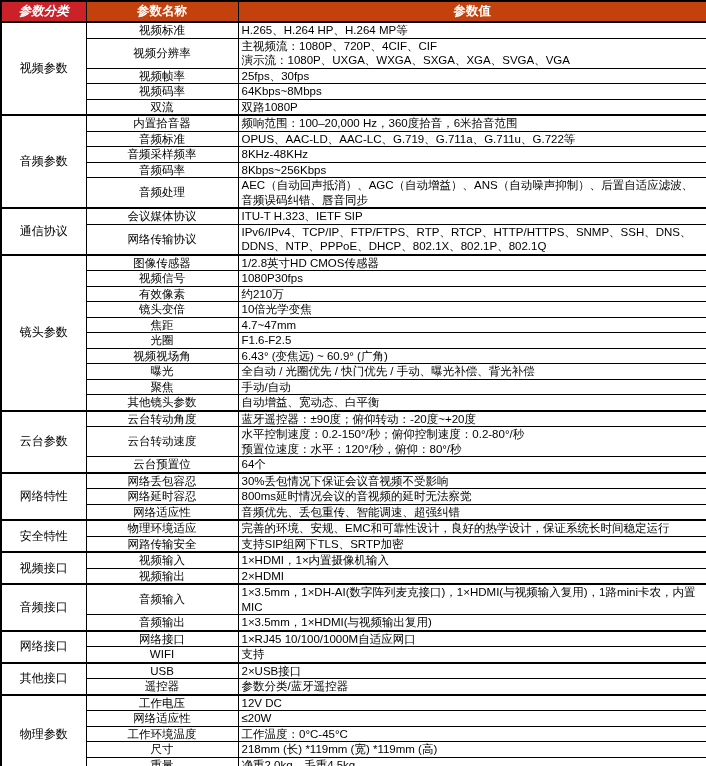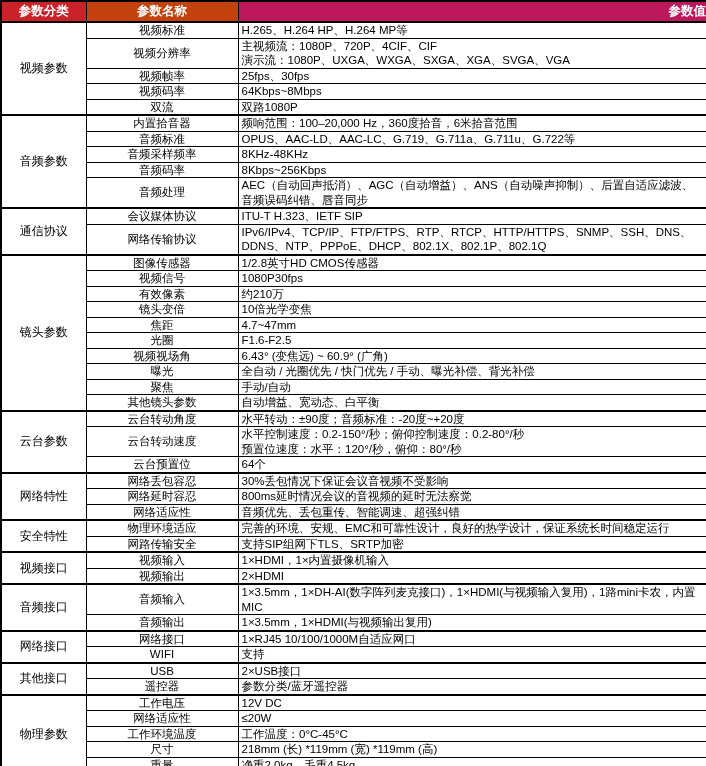--- a/index.html
+++ b/index.html
@@ -65,23 +65,23 @@
 <body>
 
 <table class="spec">
   <colgroup>
     <col class="c1">
     <col class="c2">
     <col class="c3">
   </colgroup>
   <thead>
     <tr>
-      <th class="hdr" style="background: rgb(203, 33, 41); color: rgb(255, 255, 255);">参数分类</th>
+      <th class="hdr" style="background: rgb(203, 33, 41); color: rgb(255, 255, 255); font-style: italic;">参数分类</th>
       <th class="hdr" style="background: #c2410c; color: rgb(255, 255, 255);">参数名称</th>
-      <th class="hdr" style="background: #be185d; color: rgb(255, 255, 255); text-align: right;">参数值</th>
+      <th class="hdr" style="background: #c2410c; color: rgb(255, 255, 255);">参数值</th>
     </tr>
   </thead>
   <tbody>
       <tr class="group-start">
         <td class="cat" rowspan="5">视频参数</td>
         <td class="pname">视频标准</td>
         <td class="pvalue">H.265、H.264 HP、H.264 MP等</td>
       </tr>
       <tr>
         <td class="pname">视频分辨率</td>
@@ -167,21 +167,21 @@
         <td class="pname">聚焦</td>
         <td class="pvalue">手动/自动</td>
       </tr>
       <tr>
         <td class="pname">其他镜头参数</td>
         <td class="pvalue">自动增益、宽动态、白平衡</td>
       </tr>
       <tr class="group-start">
         <td class="cat" rowspan="3">云台参数</td>
         <td class="pname">云台转动角度</td>
-        <td class="pvalue">水平转动：±90度；音频标准：-20度~+20度</td>
+        <td class="pvalue">蓝牙遥控器：±90度；俯仰转动：-20度~+20度</td>
       </tr>
       <tr>
         <td class="pname">云台转动速度</td>
         <td class="pvalue">水平控制速度：0.2-150°/秒；俯仰控制速度：0.2-80°/秒
 预置位速度：水平：120°/秒，俯仰：80°/秒</td>
       </tr>
       <tr>
         <td class="pname">云台预置位</td>
         <td class="pvalue">64个</td>
       </tr>

